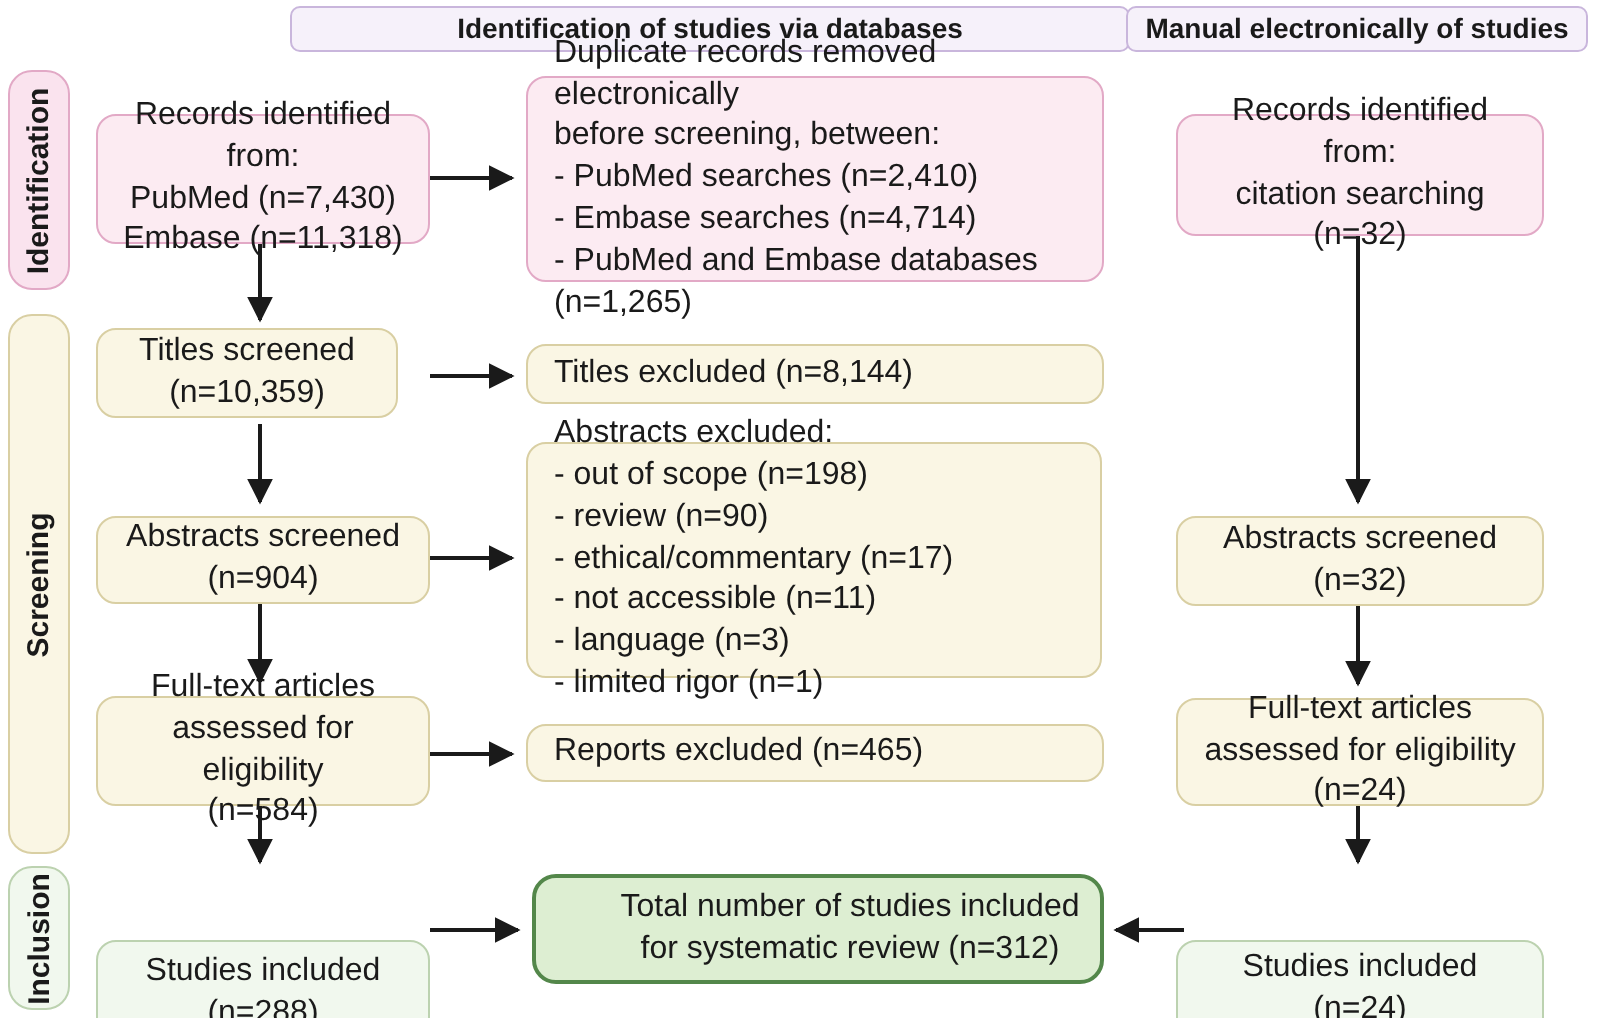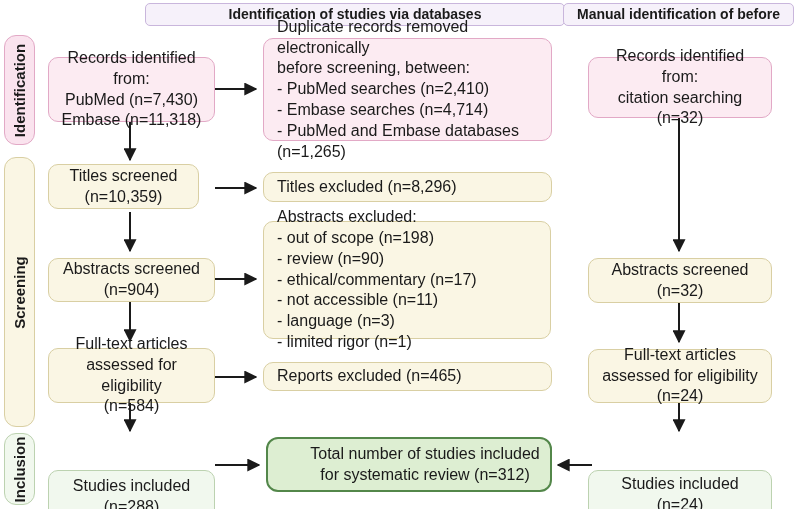--- a/index.html
+++ b/index.html
@@ -34,21 +34,21 @@
   svg.arrows{position:absolute;left:0;top:0;pointer-events:none;}
   svg.arrows line{stroke:var(--arrow-color,#1a1a1a);stroke-width:2;}
   svg.arrows .ah{fill:var(--arrow-color,#1a1a1a);}
 </style>
 </head>
 <body>
 
 <div class="canvas">
 
   <div class="box lavender" style="left:145px;top:3px;width:420px;height:23px;">Identification of studies via databases</div>
-  <div class="box lavender" style="left:563px;top:3px;width:231px;height:23px;">Manual identification of before</div>
+  <div class="box lavender" style="left:563px;top:3px;width:231px;height:23px;">Manual electronically of studies</div>
 
   <div class="side pink-side" style="left:4px;top:35px;width:31px;height:110px;">
     <span>Identification</span>
   </div>
   <div class="side cream-side" style="left:4px;top:157px;width:31px;height:270px;">
     <span>Screening</span>
   </div>
   <div class="side green-side" style="left:4px;top:433px;width:31px;height:72px;">
     <span>Inclusion</span>
   </div>
@@ -65,21 +65,21 @@
 (n=584)</div>
   <div class="box lightgreen" style="left:48px;top:438px;width:167px;height:54px;">Studies included
 (n=288)</div>
 
   <div class="box pink left" style="left:263px;top:38px;width:289px;height:103px;">Duplicate records removed electronically
 before screening, between:
 - PubMed searches (n=2,410)
 - Embase searches (n=4,714)
 - PubMed and Embase databases
 (n=1,265)</div>
-  <div class="box cream left" style="left:263px;top:172px;width:289px;height:30px;">Titles excluded  (n=8,296)</div>
+  <div class="box cream left" style="left:263px;top:172px;width:289px;height:30px;">Titles excluded  (n=8,144)</div>
   <div class="box cream left" style="left:263px;top:221px;width:288px;height:118px;">Abstracts excluded:
 - out of scope (n=198)
 - review (n=90)
 - ethical/commentary (n=17)
 - not accessible (n=11)
 - language (n=3)
 - limited rigor (n=1)</div>
   <div class="box cream left" style="left:263px;top:362px;width:289px;height:29px;">Reports excluded (n=465)</div>
   <div class="box green" style="left:266px;top:437px;width:286px;height:55px;">Total number of studies included
 for systematic review (n=312)</div>

